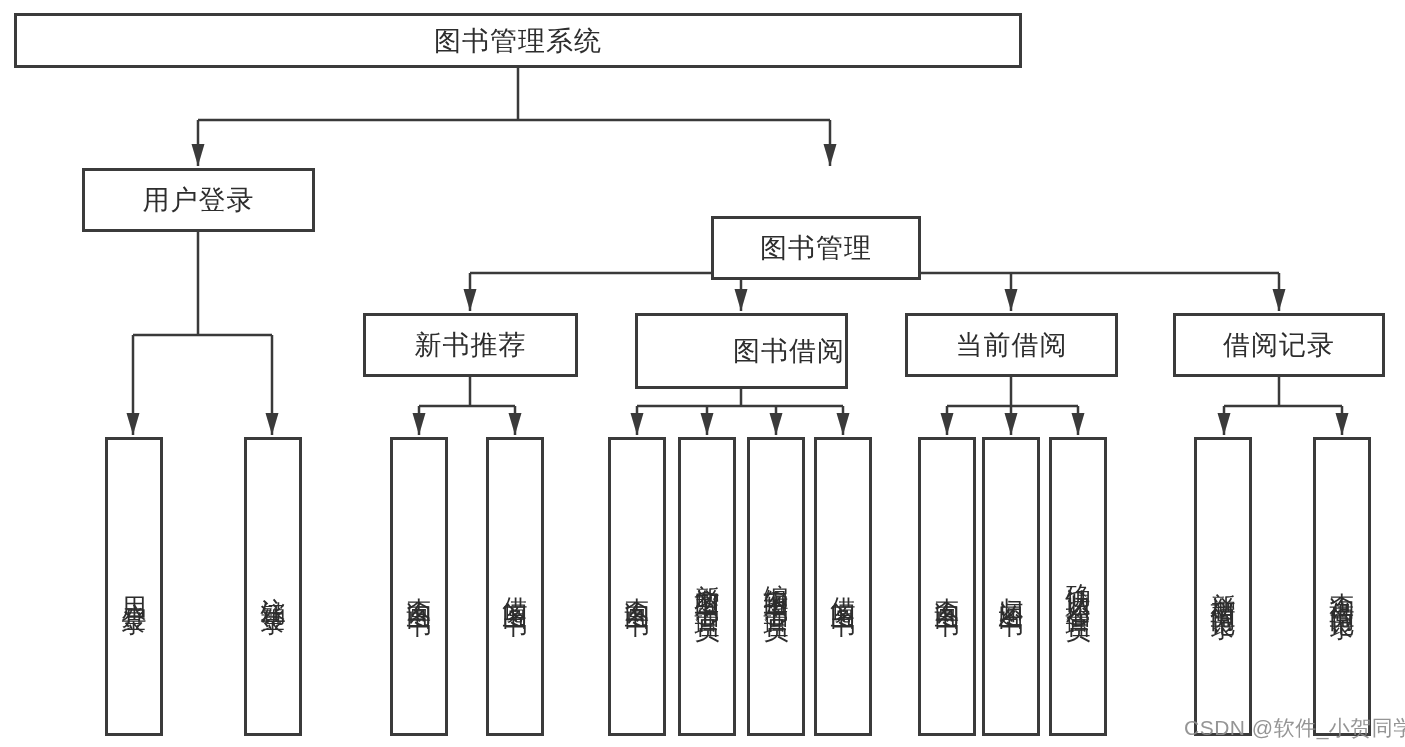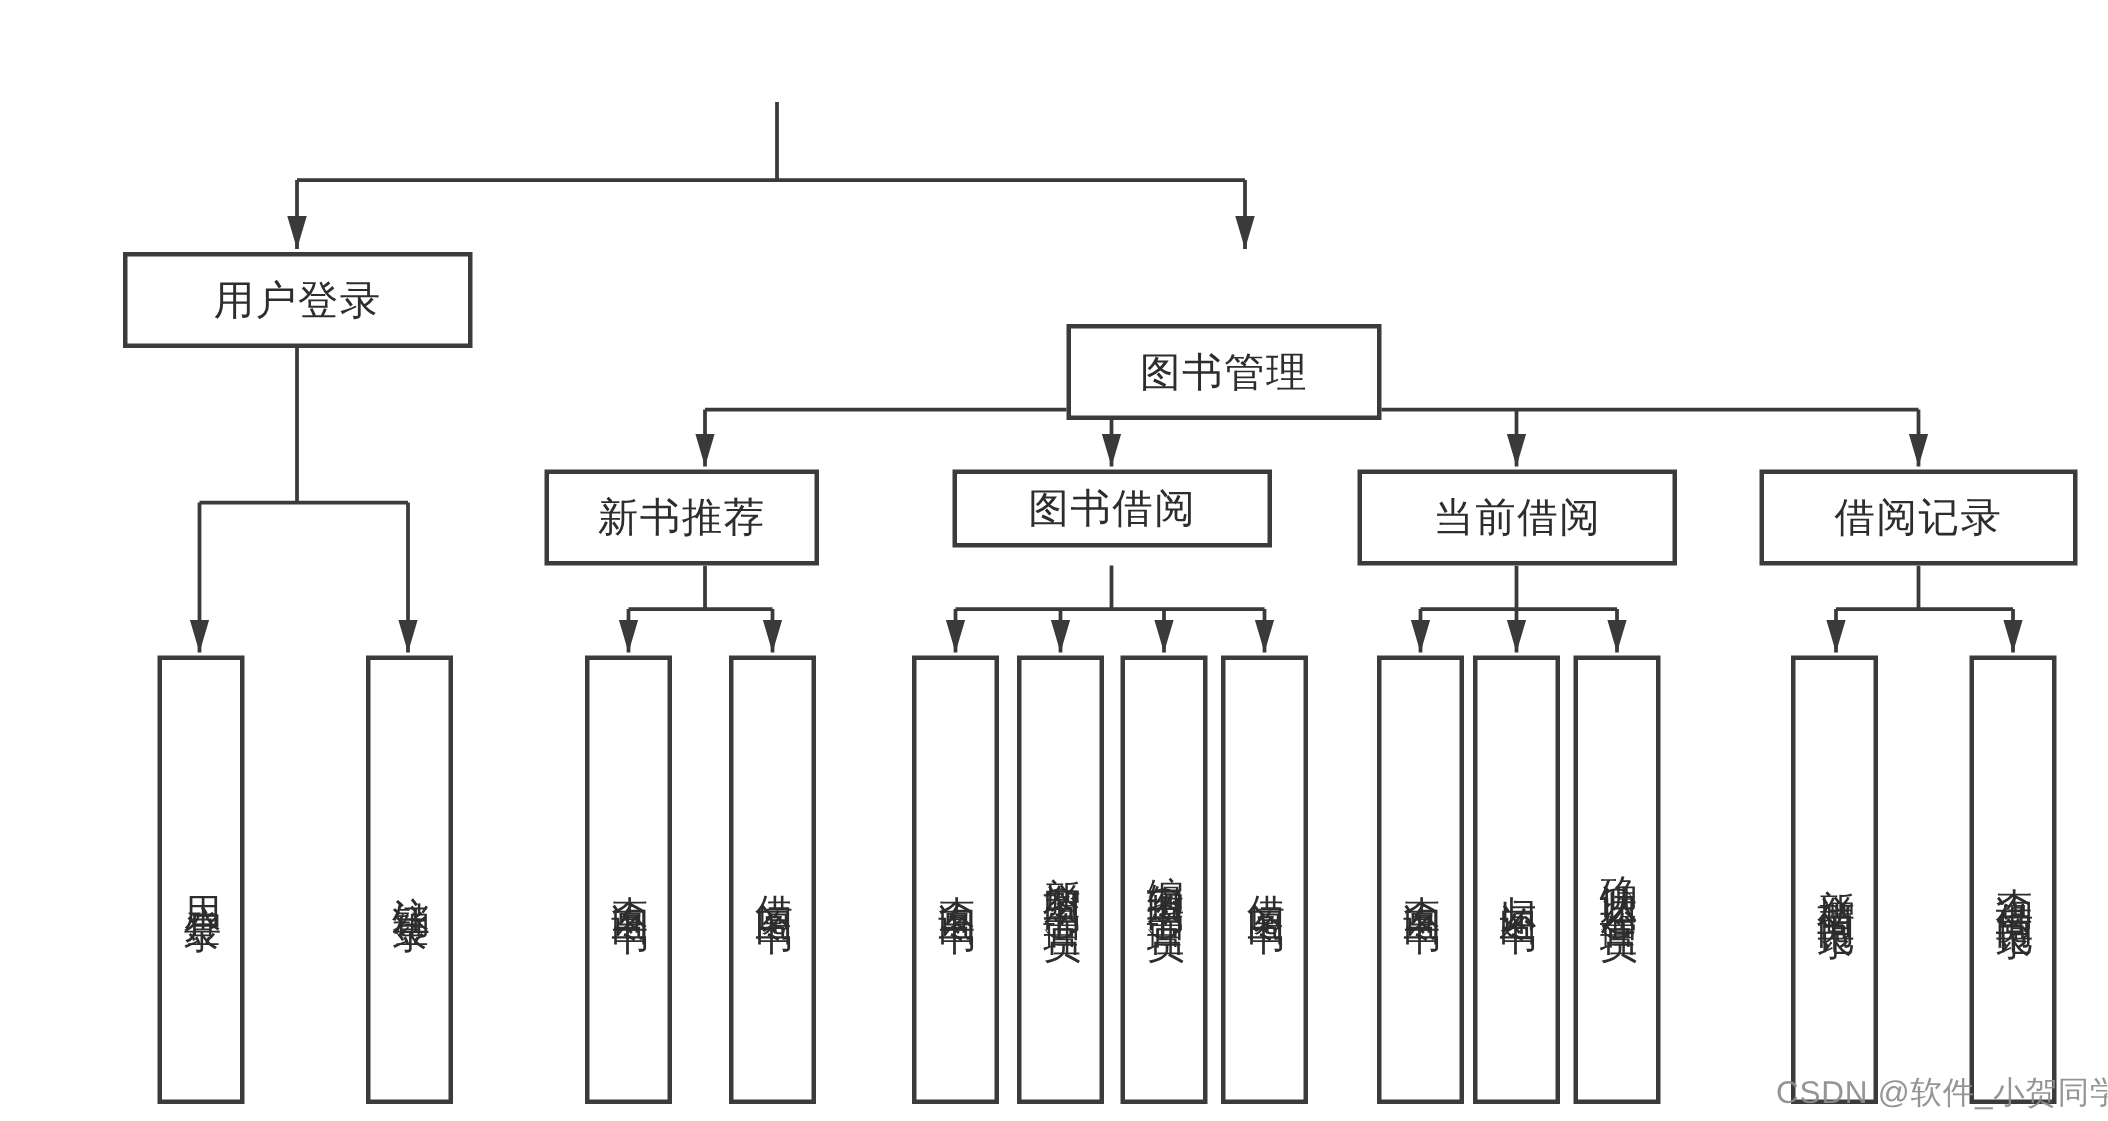--- a/index.html
+++ b/index.html
@@ -94,32 +94,35 @@
       <path d="M776 406 V435" marker-end="url(#arr)"></path>
       <path d="M843 406 V435" marker-end="url(#arr)"></path>
       <path d="M947 406 V435" marker-end="url(#arr)"></path>
       <path d="M1011 406 V435" marker-end="url(#arr)"></path>
       <path d="M1078 406 V435" marker-end="url(#arr)"></path>
       <path d="M1224 406 V435" marker-end="url(#arr)"></path>
       <path d="M1342 406 V435" marker-end="url(#arr)"></path>
     </g>
   </svg>
 
+  <div class="node h" style="left:14px; top:13px; width:1008px; height:55px;">
+    <span class="label">图书管理系统</span>
+  </div>
 
   <div class="node h" style="left:82px; top:168px; width:233px; height:64px;">
     <span class="label">用户登录</span>
   </div>
   <div class="node h" style="left:711px; top:184px; width:210px; height:64px;margin-top:32px;">
     <span class="label">图书管理</span>
   </div>
 
-  <div class="node h" style="left:363px; top:313px; width:183px; height:64px;">
+  <div class="node h" style="left:363px; top:313px; width:215px; height:64px;">
     <span class="label">新书推荐</span>
   </div>
-  <div class="node h" style="left:635px; top:313px; width:213px; height:52px;">
+  <div class="node h" style="left:635px; top:313px; width:213px; height:76px;justify-content:flex-end;">
     <span class="label">图书借阅</span>
   </div>
   <div class="node h" style="left:1173px; top:313px; width:212px; height:64px;">
     <span class="label">借阅记录</span>
   </div>
   <div class="node h" style="left:905px; top:313px; width:213px; height:64px;">
     <span class="label">当前借阅</span>
   </div>
 
   <div class="node v" style="left:105px;">

